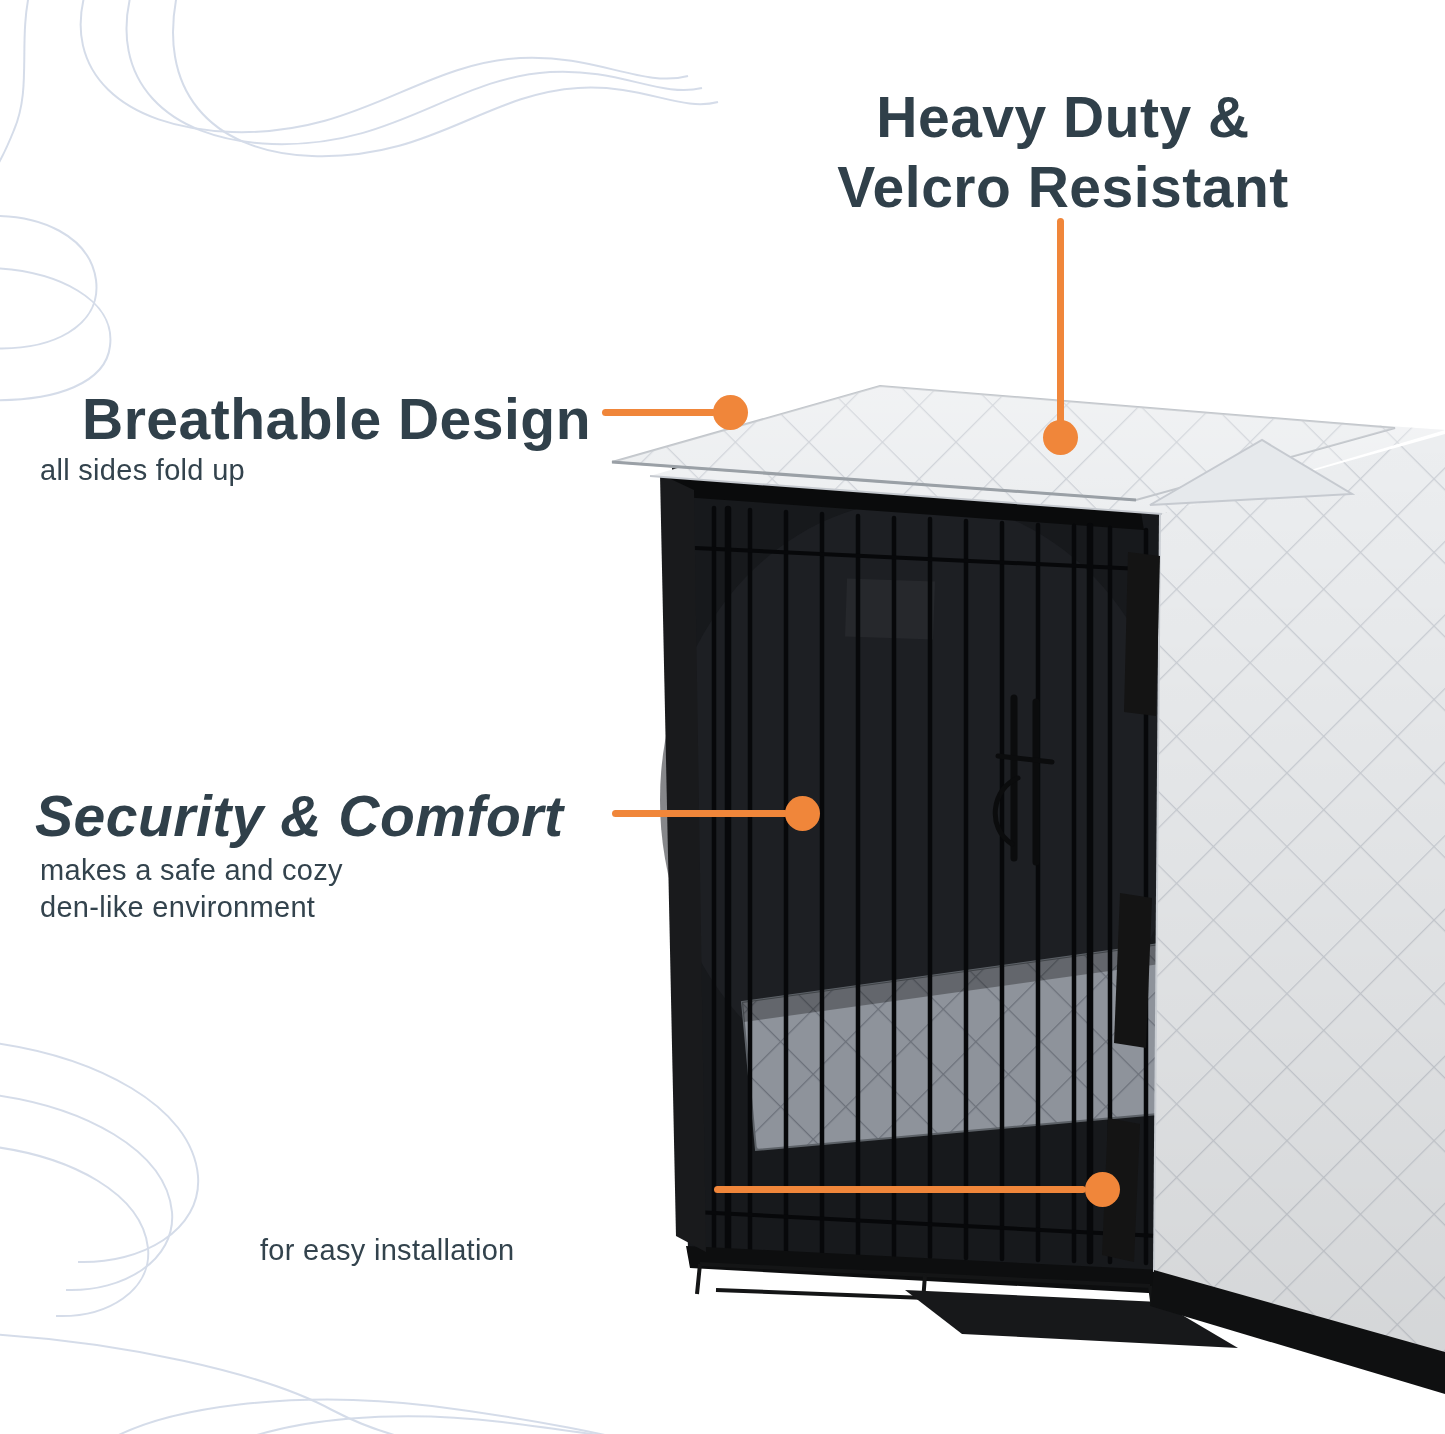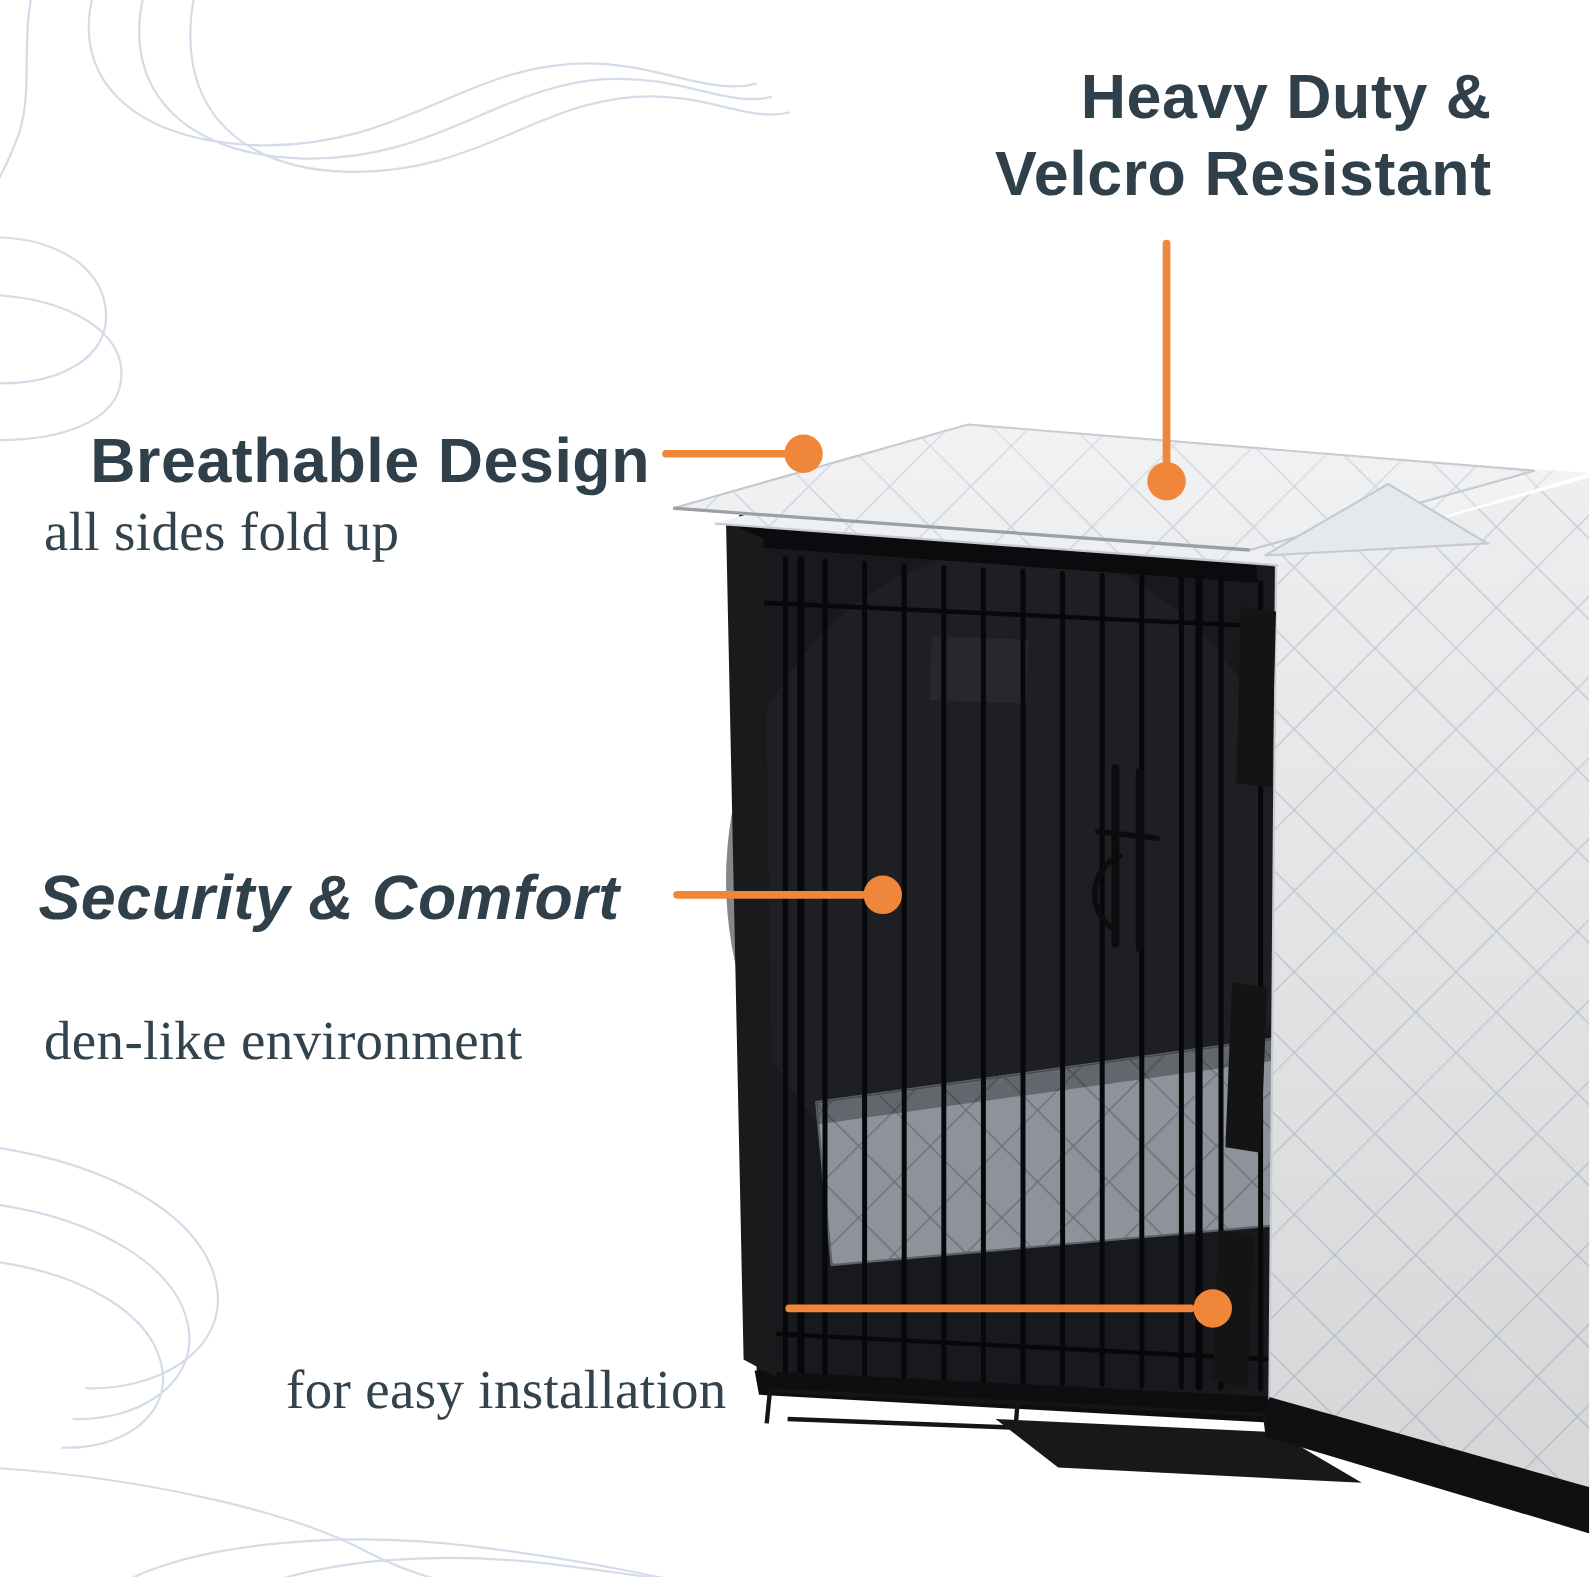--- a/index.html
+++ b/index.html
@@ -23,32 +23,32 @@
   .callout-title {
     position: absolute;
     font-weight: 700;
     font-size: 57px;
     line-height: 1.22;
     color: var(--heading, #30404A);
     letter-spacing: 0.5px;
     white-space: nowrap;
   }
   .callout-title.centered {
-    text-align: right;
+    text-align: center;
     white-space: normal;
+    margin-top: 29px;
   }
   .callout-sub {
     position: absolute;
     font-weight: 500;
-    font-size: 50px;
+    font-size: 29px;
     line-height: 1.26;
     color: var(--subtext, #33434D);
     letter-spacing: 0.3px;
     white-space: nowrap;
-    font-family: Liberation Serif, serif;
   }
   .connector {
     position: absolute;
     background: var(--accent, #F0863A);
     border-radius: 4px;
   }
   .marker-dot {
     position: absolute;
     width: 35px;
     height: 35px;
@@ -186,21 +186,21 @@
   <div class="connector c-heavy"></div>
   <div class="marker-dot d-heavy"></div>
 
   <div class="callout-title t-breath">Breathable Design</div>
   <div class="callout-sub s-breath">all sides fold up</div>
   <div class="connector c-breath"></div>
   <div class="marker-dot d-breath"></div>
 
   <div class="callout-title t-sec">Security &amp; Comfort</div>
   <div class="callout-sub s-sec">
-    <br>
+    <span>makes a safe and cozy</span><br>
     <span>den-like environment</span>
   </div>
   <div class="connector c-sec"></div>
   <div class="marker-dot d-sec"></div>
 
   <div class="callout-sub s-velcro">for easy installation</div>
   <div class="connector c-velcro"></div>
   <div class="marker-dot d-velcro"></div>
 
 </div>

